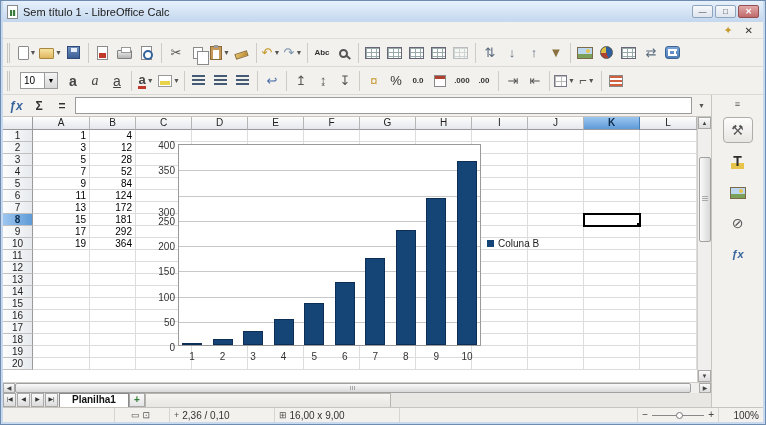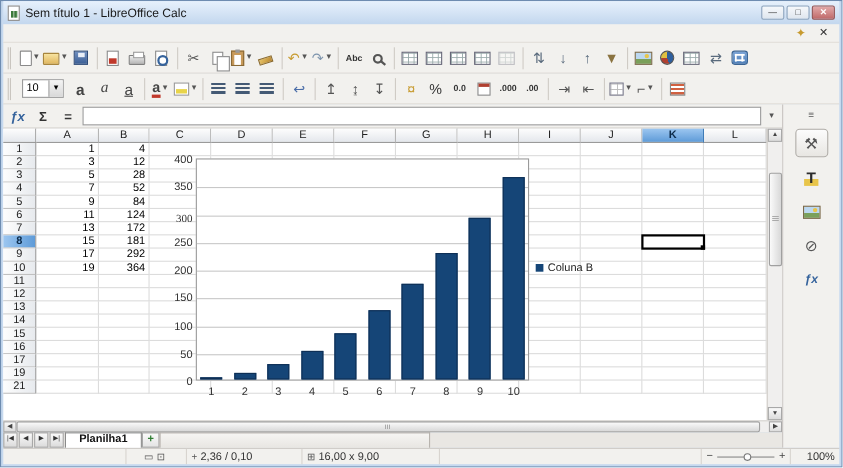--- a/index.html
+++ b/index.html
@@ -649,36 +649,51 @@
                 <div class="cell" style="width: 56px;"></div>
                 <div class="cell" style="width: 56px;"></div>
                 <div class="cell" style="width: 56px;"></div>
                 <div class="cell" style="width: 56px;"></div>
                 <div class="cell" style="width: 56px;"></div>
                 <div class="cell" style="width: 56px;"></div>
                 <div class="cell" style="width: 56px;"></div>
                 <div class="cell" style="width: 57px;"></div>
               </div>
               <div class="grow">
+                <div class="rowhdr">18</div>
+                <div class="cell" style="width: 57px;"></div>
+                <div class="cell" style="width: 46px;"></div>
+                <div class="cell" style="width: 56px;"></div>
+                <div class="cell" style="width: 56px;"></div>
+                <div class="cell" style="width: 56px;"></div>
+                <div class="cell" style="width: 56px;"></div>
+                <div class="cell" style="width: 56px;"></div>
+                <div class="cell" style="width: 56px;"></div>
+                <div class="cell" style="width: 56px;"></div>
+                <div class="cell" style="width: 56px;"></div>
+                <div class="cell" style="width: 56px;"></div>
+                <div class="cell" style="width: 57px;"></div>
+              </div>
+              <div class="grow">
                 <div class="rowhdr">19</div>
                 <div class="cell" style="width: 57px;"></div>
                 <div class="cell" style="width: 46px;"></div>
                 <div class="cell" style="width: 56px;"></div>
                 <div class="cell" style="width: 56px;"></div>
                 <div class="cell" style="width: 56px;"></div>
                 <div class="cell" style="width: 56px;"></div>
                 <div class="cell" style="width: 56px;"></div>
                 <div class="cell" style="width: 56px;"></div>
                 <div class="cell" style="width: 56px;"></div>
                 <div class="cell" style="width: 56px;"></div>
                 <div class="cell" style="width: 56px;"></div>
                 <div class="cell" style="width: 57px;"></div>
               </div>
               <div class="grow">
-                <div class="rowhdr">21</div>
+                <div class="rowhdr">20</div>
                 <div class="cell" style="width: 57px;"></div>
                 <div class="cell" style="width: 46px;"></div>
                 <div class="cell" style="width: 56px;"></div>
                 <div class="cell" style="width: 56px;"></div>
                 <div class="cell" style="width: 56px;"></div>
                 <div class="cell" style="width: 56px;"></div>
                 <div class="cell" style="width: 56px;"></div>
                 <div class="cell" style="width: 56px;"></div>
                 <div class="cell" style="width: 56px;"></div>
                 <div class="cell" style="width: 56px;"></div>
@@ -704,21 +719,21 @@
               <div class="ylab" style="left: -31px; top: 172.75px;">50</div>
               <div class="gline" style="top: 151.5px;"></div>
               <div class="ylab" style="left: -31px; top: 147.5px;">100</div>
               <div class="gline" style="top: 126.25px;"></div>
               <div class="ylab" style="left: -31px; top: 122.25px;">150</div>
               <div class="gline" style="top: 101px;"></div>
               <div class="ylab" style="left: -31px; top: 97px;">200</div>
               <div class="gline" style="top: 75.75px;"></div>
               <div class="ylab" style="left: -31px; top: 71.75px;">250</div>
               <div class="gline" style="top: 50.5px;"></div>
-              <div class="ylab" style="left: -31px; top: 50px; font-family: Liberation Serif, serif;">300</div>
+              <div class="ylab" style="left: -31px; top: 63px;">300</div>
               <div class="gline" style="top: 25.25px;"></div>
               <div class="ylab" style="left: -31px; top: 21.25px;">350</div>
               <div class="ylab" style="left: -31px; top: -4px;">400</div>
               <div class="bar" style="left: 3px; height: 2.02px; background: rgb(21, 69, 119);"></div>
               <div class="xlab" style="left: 1px;">1</div>
               <div class="bar" style="left: 33.55px; height: 6.06px; background: rgb(21, 69, 119);"></div>
               <div class="xlab" style="left: 31.55px;">2</div>
               <div class="bar" style="left: 64.1px; height: 14.14px; background: rgb(21, 69, 119);"></div>
               <div class="xlab" style="left: 62.1px;">3</div>
               <div class="bar" style="left: 94.65px; height: 26.26px; background: rgb(21, 69, 119);"></div>

